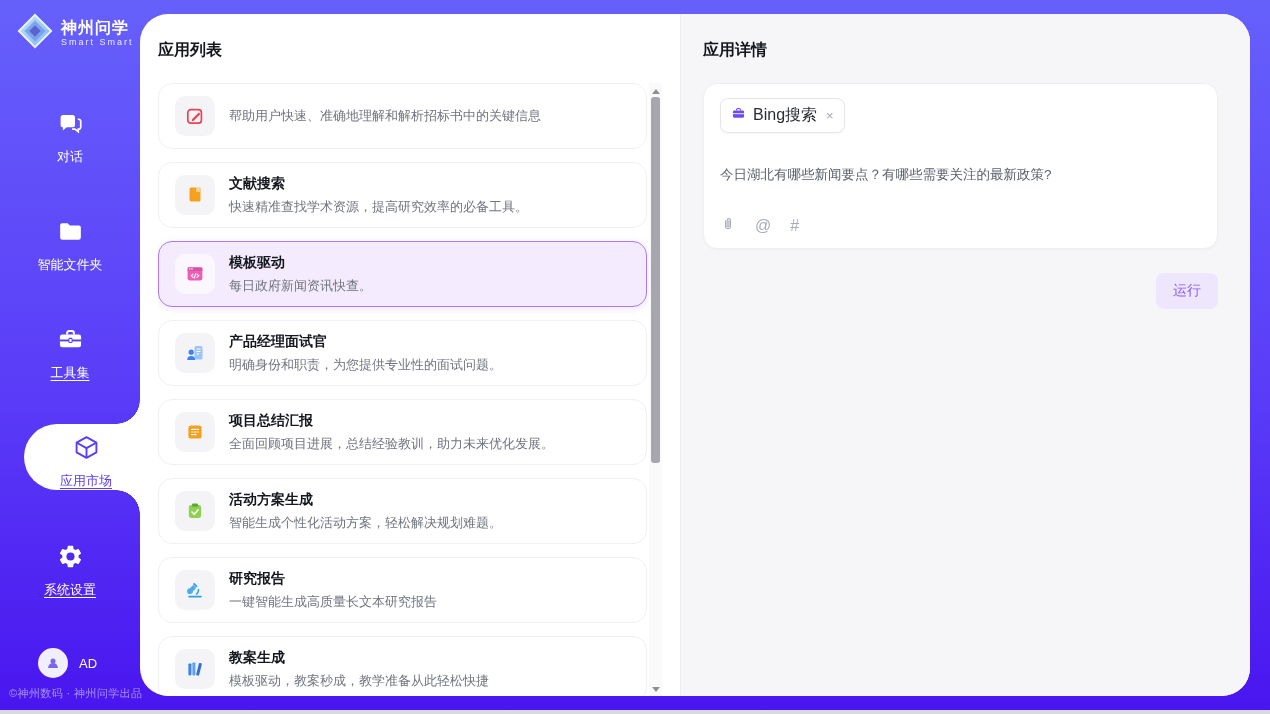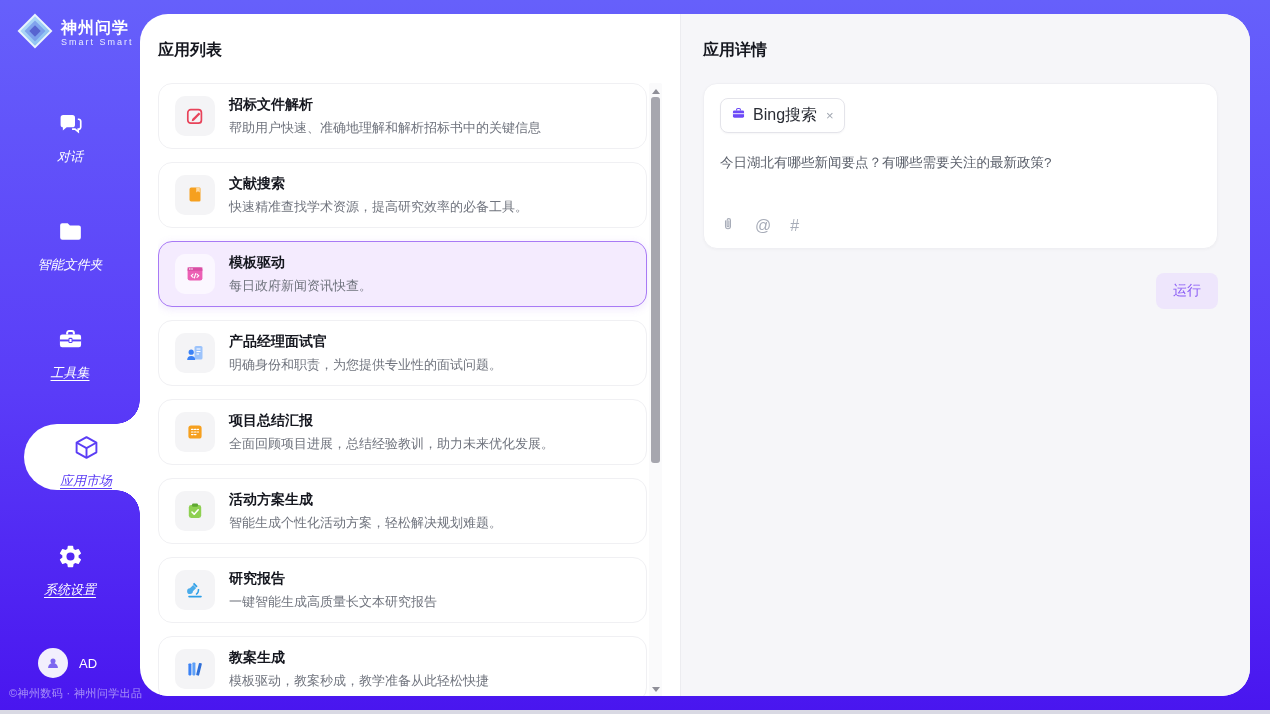--- a/index.html
+++ b/index.html
@@ -8,21 +8,21 @@
   body { position:relative;
     background:linear-gradient(180deg,#6660FB 0%,#5A3CF8 55%,#4915EF 100%); }
 
   
   .sidebar { position:absolute; left:0; top:0; width:140px; height:100%; }
   .brand { position:absolute; left:16px; top:12px; display:flex; align-items:center; gap:7px; }
   .brand-name { color:#fff; font-size:16px; font-weight:bold; letter-spacing:1px; line-height:1.15; }
   .brand-sub { color:#E8ECFF; font-size:9px; letter-spacing:2px; }
   .nav-item { position:absolute; left:0; width:140px; display:flex; flex-direction:column;
     align-items:center; gap:7px; color:#fff; cursor:pointer; }
-  .nav-item .nav-label { font-size:13px;font-style:italic; }
+  .nav-item .nav-label { font-size:13px; }
   .nav-item.u .nav-label { text-decoration:underline; text-underline-offset:3px; }
   .ni-chat{top:110px} .ni-folder{top:218px} .ni-tools{top:326px}
   .ni-market{top:434px; color:#5B3DF5; z-index:3;padding-left:32px;} .ni-settings{top:543px}
 
   .bubble { position:absolute; left:24px; top:424px; width:116px; height:66px;
     background:#fff; border-radius:33px 0 0 33px; z-index:2; }
   .bubble::before,.bubble::after { content:""; position:absolute; right:0; width:24px; height:24px; }
   .bubble::before { top:-24px; background:radial-gradient(circle at 0 0,transparent 23.5px,#fff 24px); }
   .bubble::after  { bottom:-24px; background:radial-gradient(circle at 0 100%,transparent 23.5px,#fff 24px); }
 
@@ -71,21 +71,21 @@
   .panel-detail { flex:1; background:#F6F6F9; border-left:1px solid #ECECF0;
     padding:26px 32px 0 22px; position:relative; }
   .detail-card { margin-top:22px; background:#fff; border:1px solid #EFEFF3;
     border-radius:14px; height:166px; padding:14px 16px; position:relative;
     box-shadow:0 1px 3px rgba(20,20,40,.03); }
   .chip { display:inline-flex; align-items:center; gap:7px; border:1px solid #E4E4EA;
     border-radius:8px; padding:6px 10px; background:#fff; cursor:pointer;
     box-shadow:0 1px 2px rgba(20,20,40,.04); }
   .chip-label { font-size:16px; color:#2A2D35; }
   .chip-close { font-size:13px; color:#A0A6B0; margin-left:2px; cursor:pointer; line-height:1; }
-  .prompt { margin-top:20px; font-size:13.5px; color:#5A5F6A; line-height:1.5; cursor:text; }
+  .prompt { margin-top:32px; font-size:13.5px; color:#5A5F6A; line-height:1.5; cursor:text; }
   .tool-icons { position:absolute; left:16px; bottom:12px; display:flex; align-items:center;
     gap:19px; color:#A7ACB8; }
   .glyph-ic { font-size:16px; cursor:pointer; line-height:1; }
   .run-row { display:flex; justify-content:flex-end; margin-top:24px; }
   .run-btn { background:#EEE6FC; color:#8A5CF5; font-size:14px; border:none;
     padding:9px 17px; border-radius:8px; cursor:pointer;
     font-family:"Liberation Sans","DejaVu Sans",sans-serif; }
 </style>
 </head>
 <body>
@@ -185,21 +185,20 @@
     <div class="list-viewport">
 
       <div class="app-item">
         <span class="tile">
           <svg width="20" height="20" viewBox="0 0 20 20">
             <rect x="2.8" y="3.6" width="13.6" height="13.6" rx="3" fill="none" stroke="#E8435A" stroke-width="1.7"></rect>
             <path d="M7.2 13.1 L13.8 6.5 l1.6 1.6 -6.6 6.6 -2.1 .5 z" fill="#E8435A"></path>
           </svg>
         </span>
         <span>
-          <div class="app-name">招标文件解析</div>
           <div class="app-desc">帮助用户快速、准确地理解和解析招标书中的关键信息</div>
         </span>
       </div>
 
       <div class="app-item">
         <span class="tile">
           <svg width="20" height="20" viewBox="0 0 20 20">
             <path d="M4.5 4.2 a1.7 1.7 0 0 1 1.7 -1.7 h8 a1.3 1.3 0 0 1 1.3 1.3 v11.4 a1.3 1.3 0 0 1 -1.3 1.3 h-8 a1.7 1.7 0 0 1 -1.7 -1.7 z" fill="#F6A01F"></path>
             <path d="M11.2 2.5 v5 l1.8 -1.3 1.8 1.3 v-5 z" fill="#FFD9A0"></path>
           </svg>

